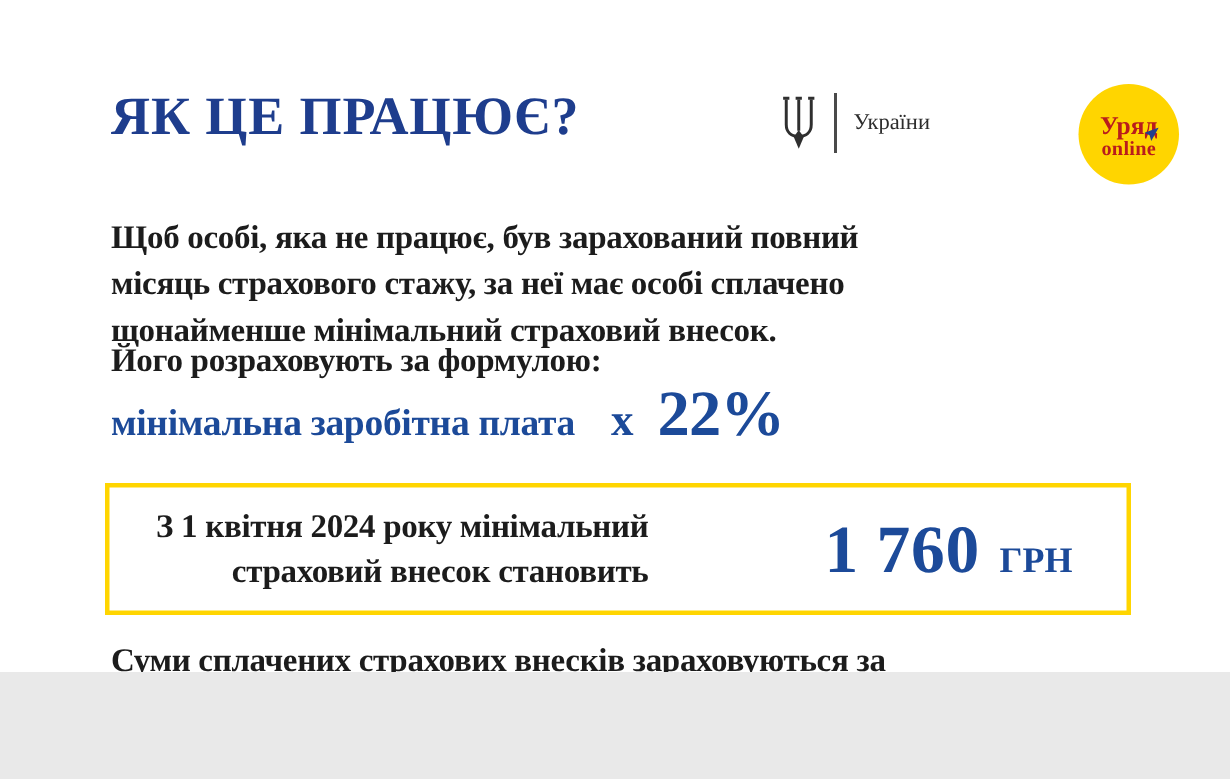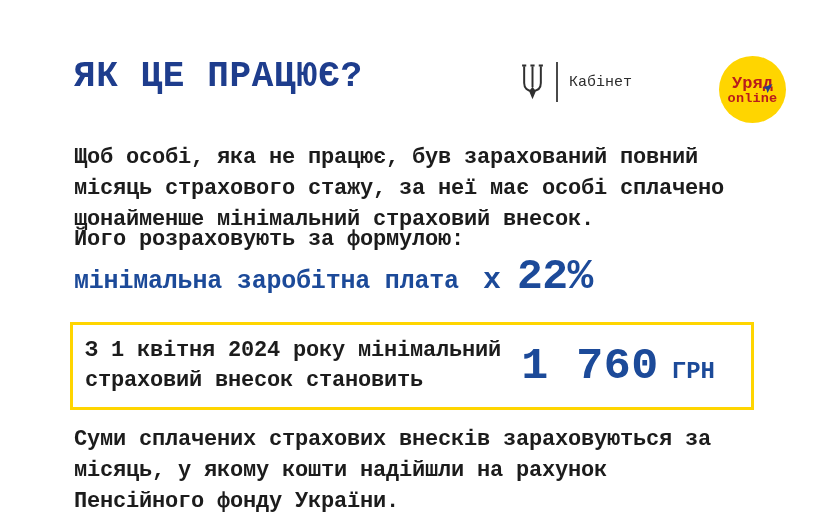--- a/index.html
+++ b/index.html
@@ -1,21 +1,21 @@
 <!DOCTYPE html>
 <html><head>
 <meta charset="utf-8">
 <style>
   html, body { margin: 0; padding: 0; background: #e9e9e9; }
   .canvas {
     position: relative;
     width: 820px;
-    height: 519px;
+    height: 448px;
     background: #ffffff;
-    font-family: Liberation Mono, monospace;
+    font-family: Liberation Serif, serif;
     overflow: hidden;
     margin: 0 auto;
   }
   
   .title {
     position: absolute;
     left: 74px;
     top: 56px;
     font-size: 36px;
     font-weight: 800;
@@ -90,27 +90,28 @@
     top: 322px;
     width: 684px;
     height: 88px;
     border: 3px solid #ffd500;
     box-sizing: border-box;
     background: #ffffff;
     display: flex;
     align-items: center;
   }
   .hl-label {
-    margin-left: 12px;
+    margin-left: 31px;
     font-size: 22px;
     font-weight: 700;
     line-height: 30px;
     color: #1c1c1c;
     white-space: pre-line;
     letter-spacing: -0.2px;
+    text-align: right;
   }
   .hl-amount-group {
     margin-left: auto;
     margin-right: 36px;
     display: flex;
     align-items: baseline;
     gap: 13px;
     color: #1c4a99;
   }
   .hl-amount { font-size: 45px; font-weight: 800; letter-spacing: 0.5px; }
@@ -127,21 +128,21 @@
     <span>
       <svg width="25" height="37" viewBox="0 0 24 35" fill="none">
         <path d="M4 2 v16 c0 5 3.2 7.6 8 7.6 s8 -2.6 8 -7.6 v-16" stroke="#2f2f2f" stroke-width="1.9"></path>
         <path d="M12 2 v20" stroke="#2f2f2f" stroke-width="1.9"></path>
         <path d="M12 21.5 l-3.2 4.5 l3.2 7.5 l3.2 -7.5 z" fill="#2f2f2f"></path>
         <path d="M2 1.2 h4 M10 1.2 h4 M18 1.2 h4" stroke="#2f2f2f" stroke-width="1.9"></path>
       </svg>
     </span>
     <span class="gov-divider"></span>
     <span class="gov-text">
-      <span class="l1" style="display:block">Кабінет</span>
+      <span class="l1" style="display:block">України</span>
     </span>
   </div>
 
   <div class="badge">
     <span class="b1">Уряд</span>
     <span class="b2">online</span>
     <span class="send">
       <svg width="10" height="10" viewBox="0 0 10 10">
         <path d="M0 3.5 L9.5 0 L4.5 9 L3.4 5.2 Z" fill="#24408f"></path>
       </svg>

